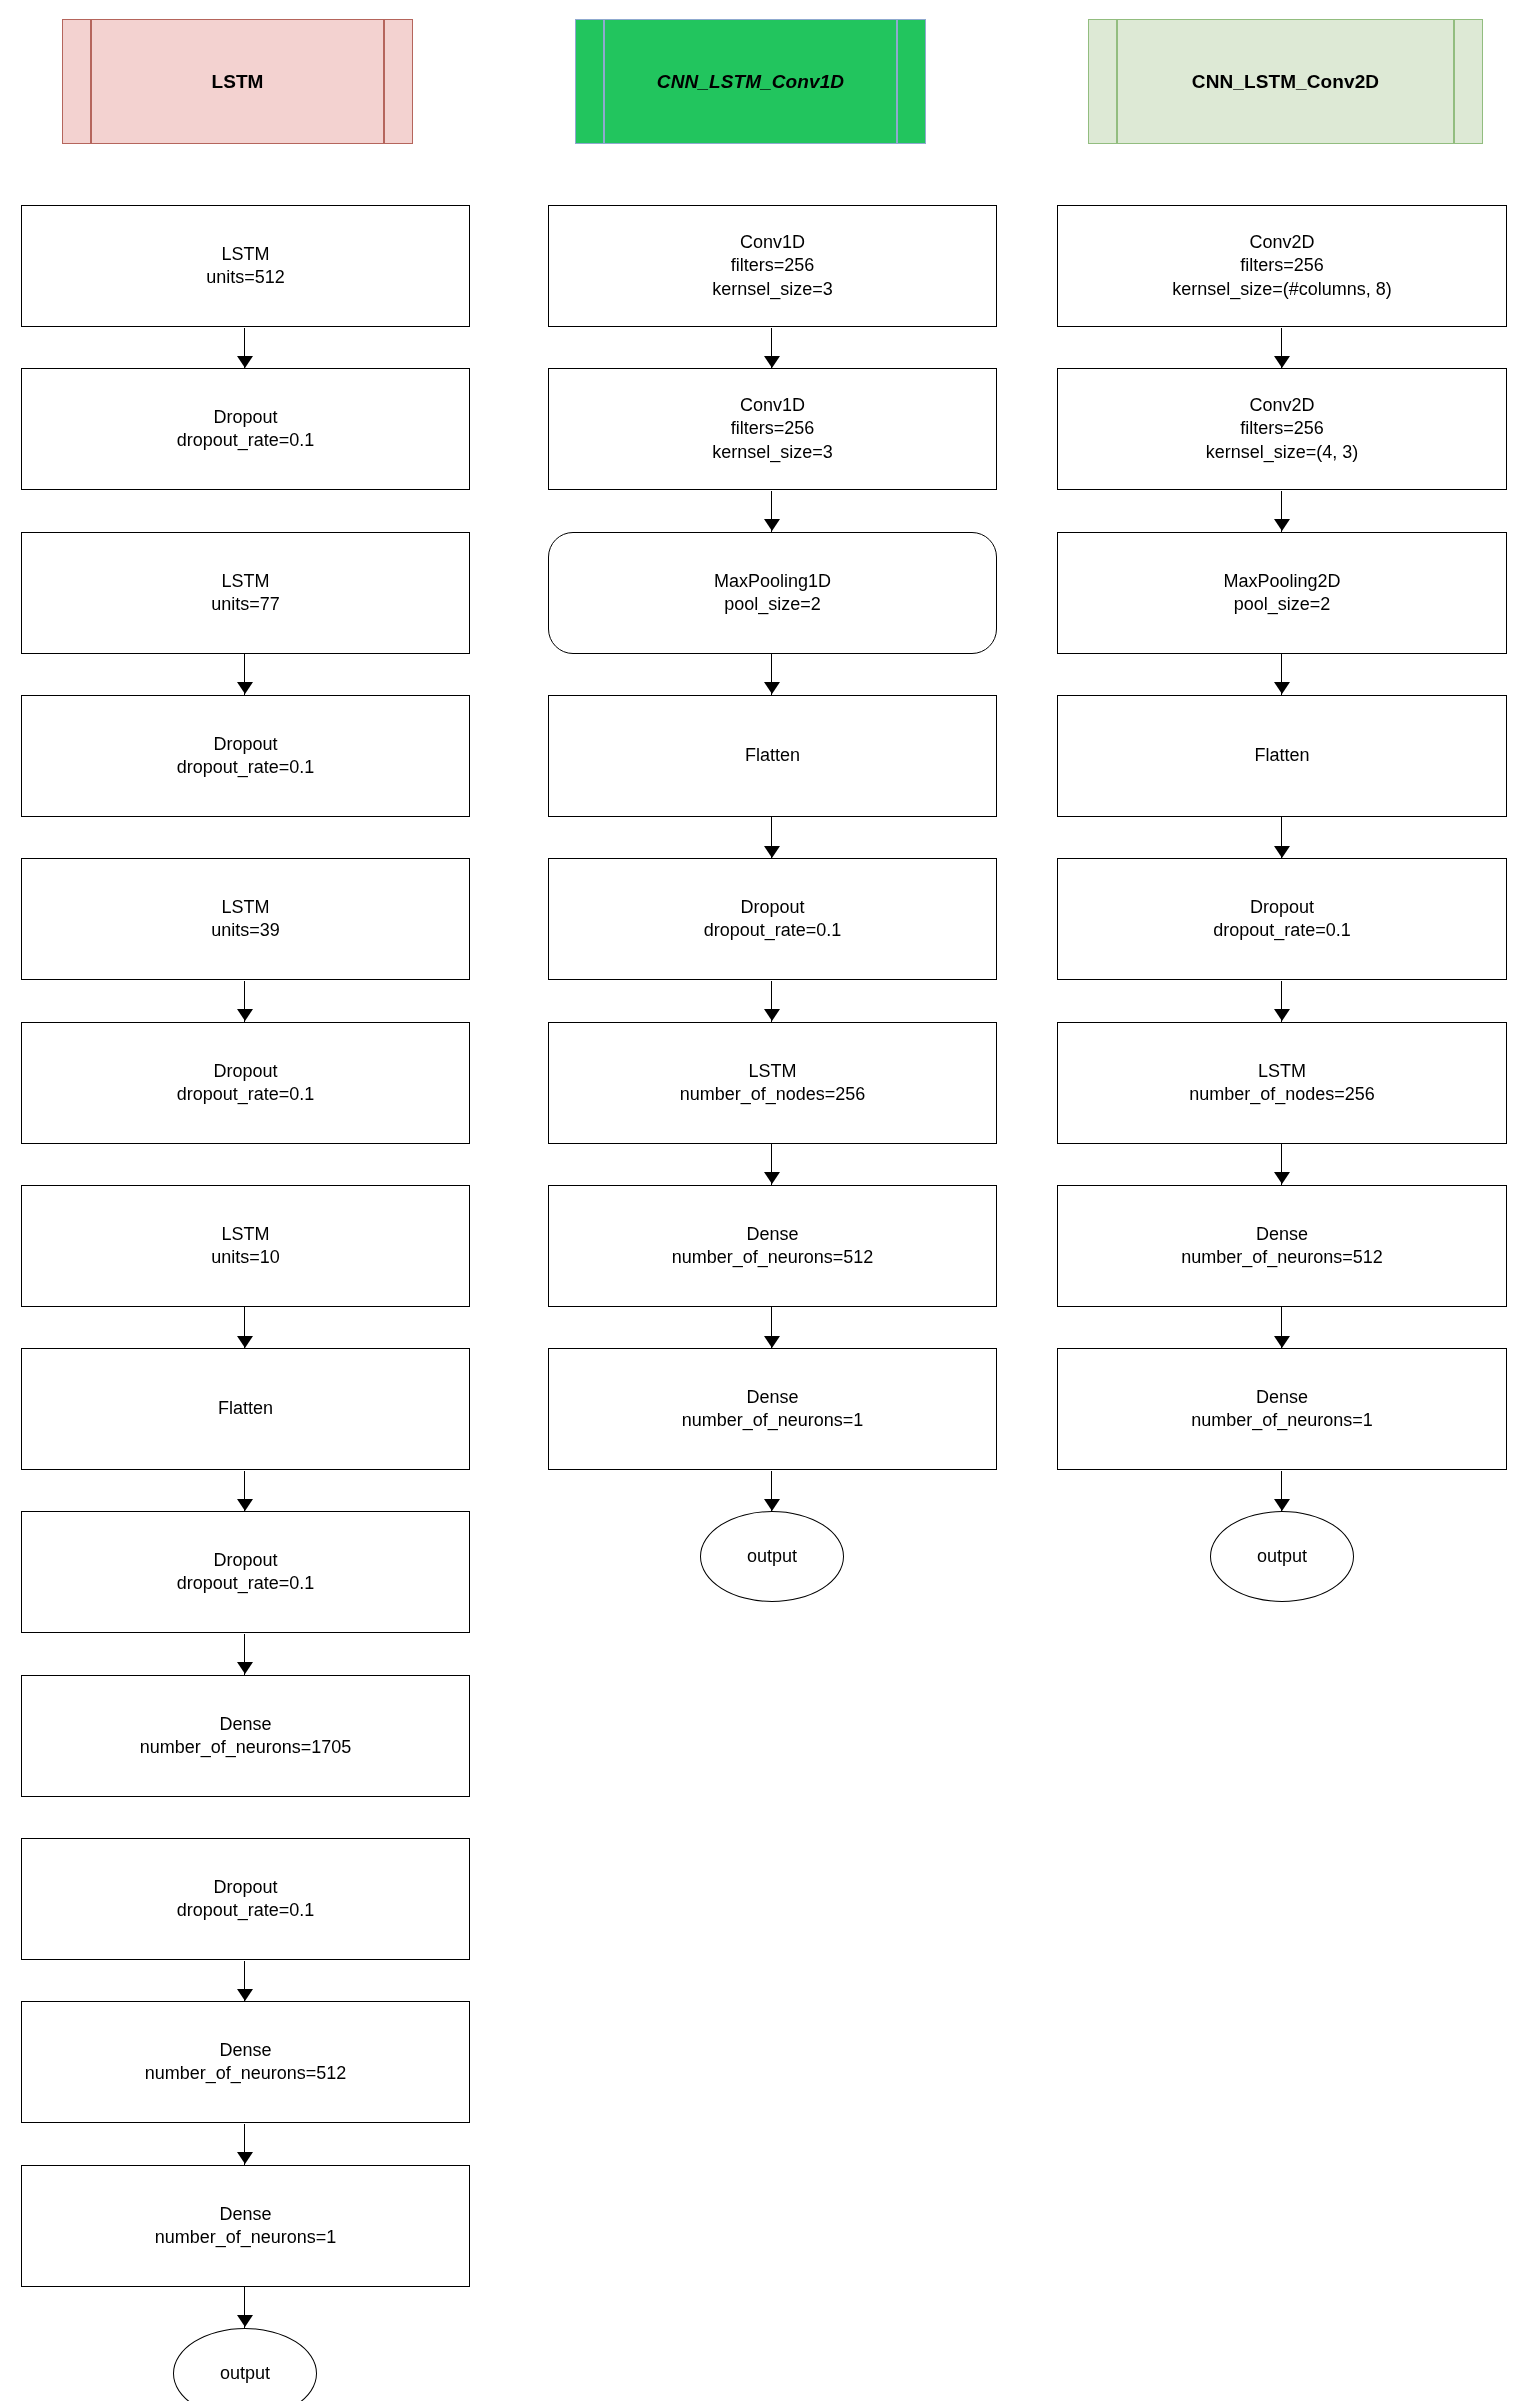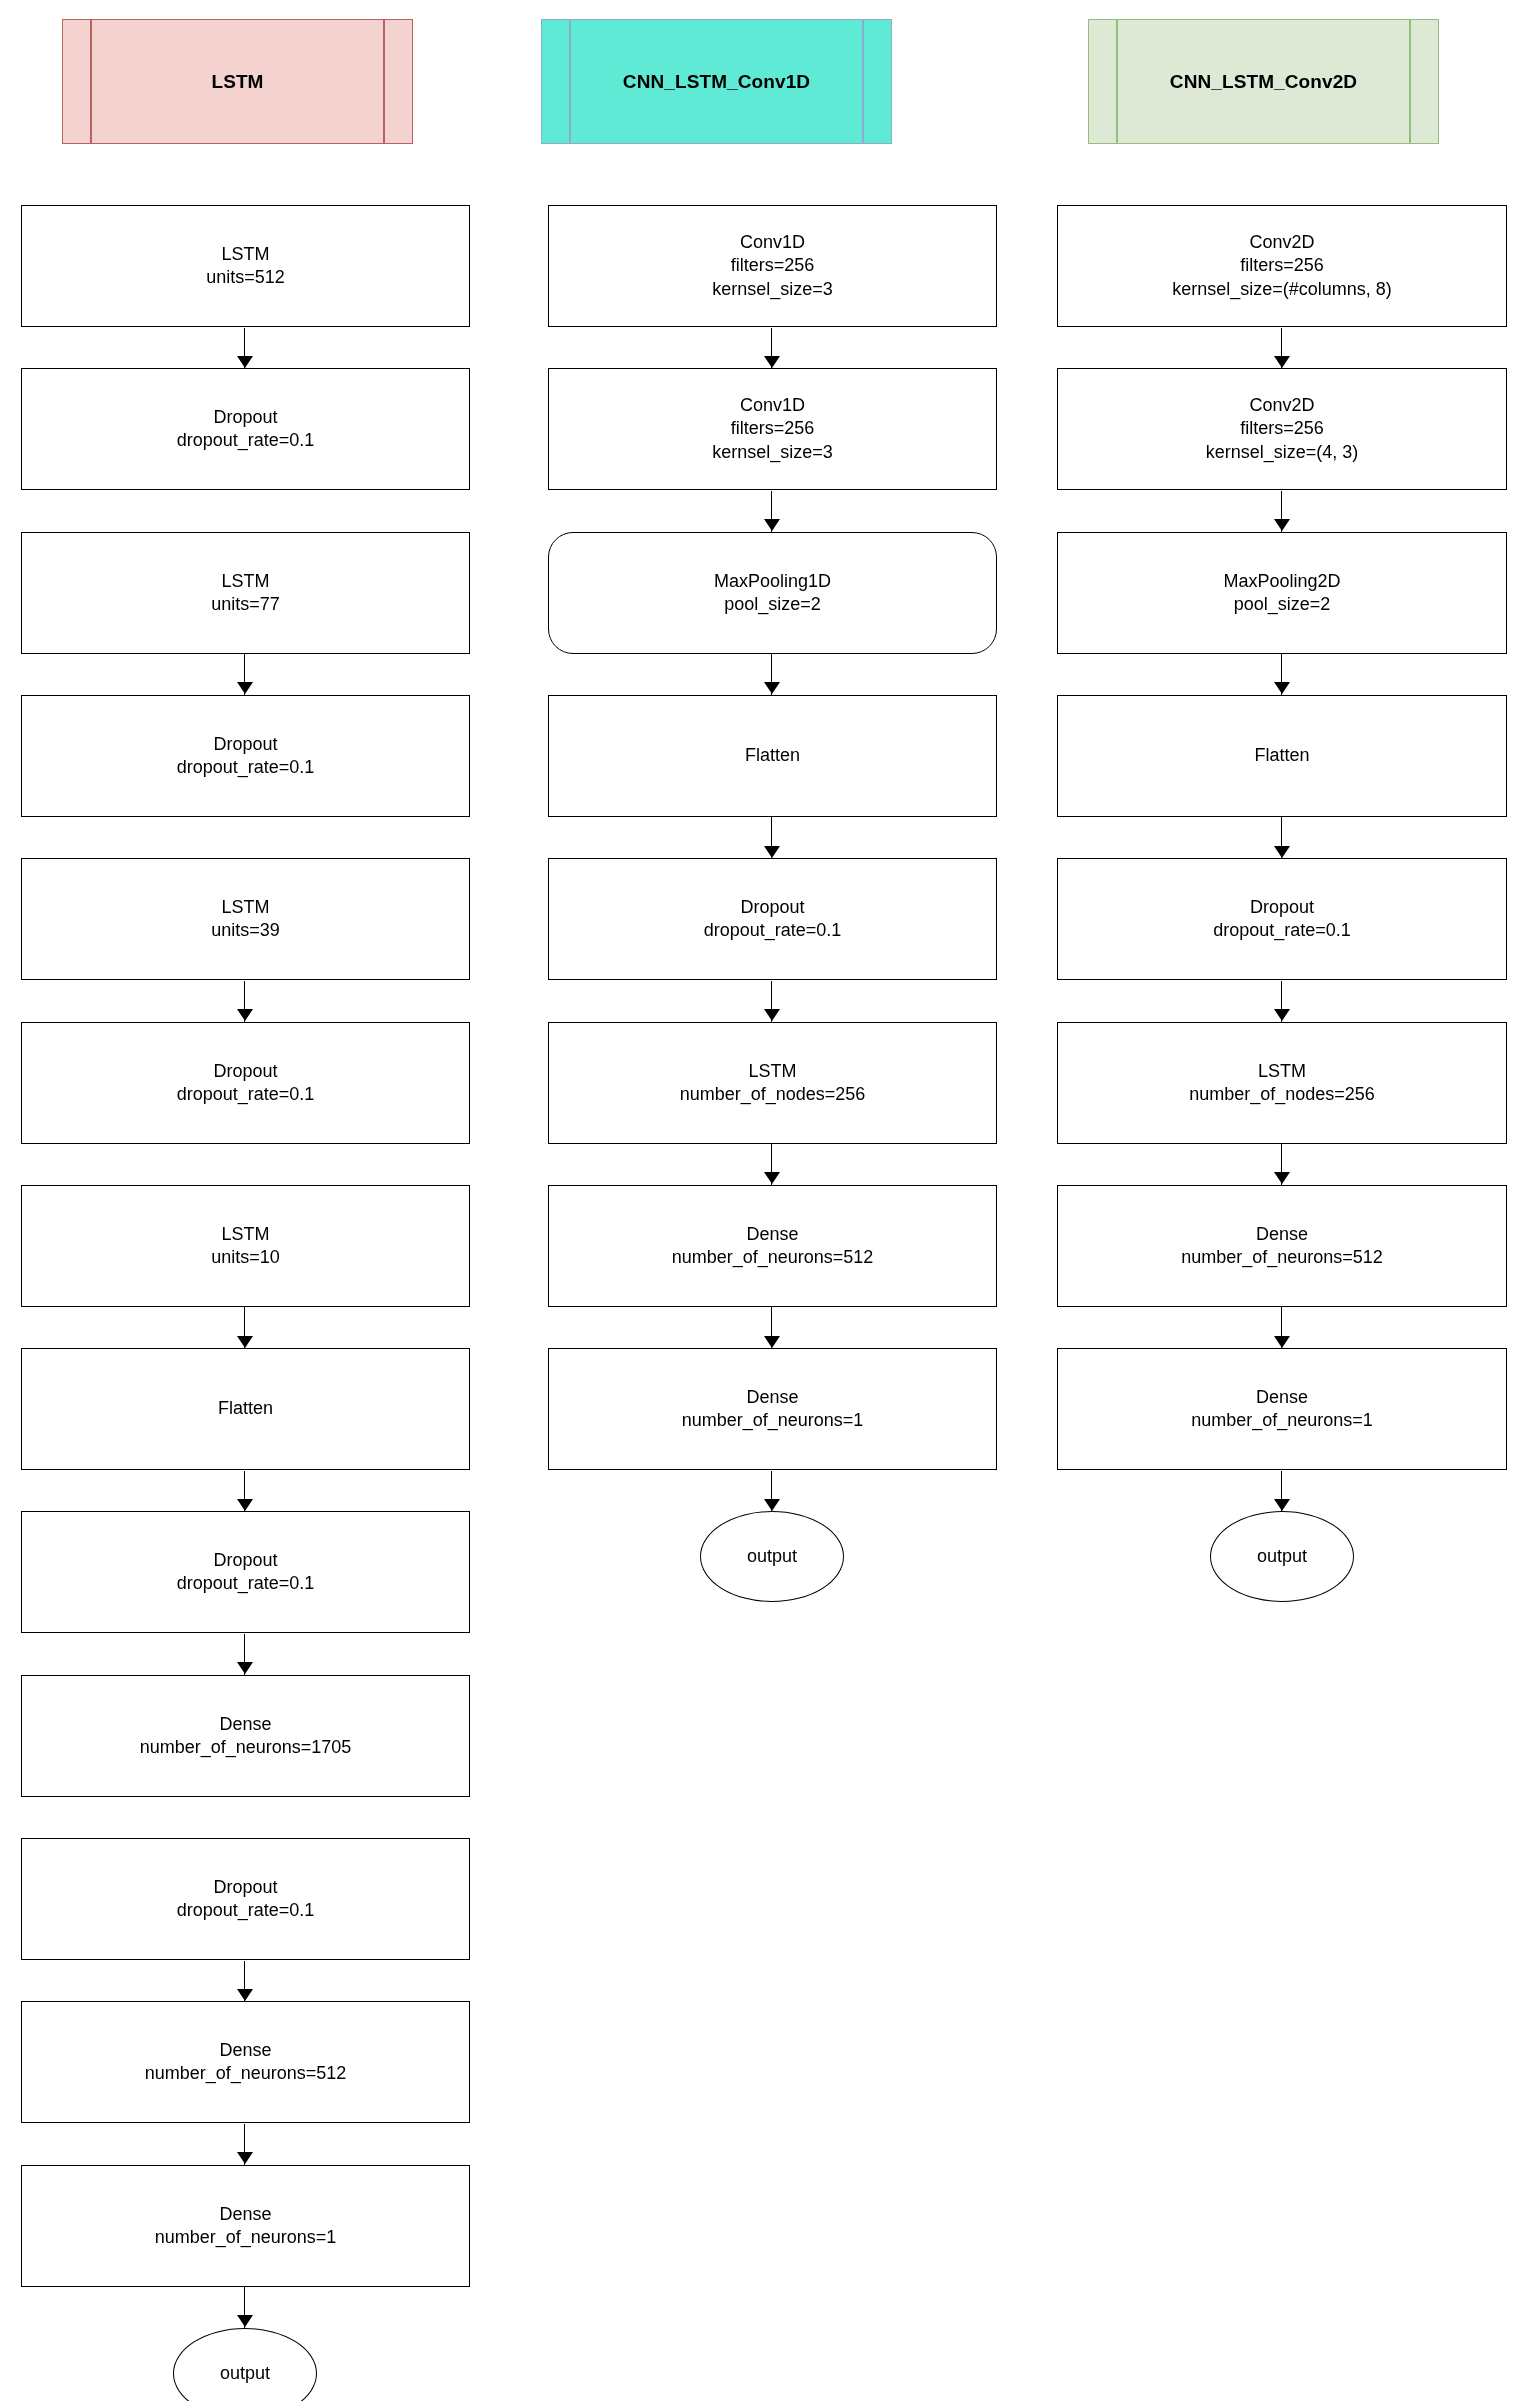--- a/index.html
+++ b/index.html
@@ -135,21 +135,21 @@
     <div class="conn" style="left: 244px; top: 1471px; height: 41px;"></div>
     <div class="arrowhead" style="left: 237px; top: 1499px;"></div>
     <div class="conn" style="left: 244px; top: 1634px; height: 41px;"></div>
     <div class="arrowhead" style="left: 237px; top: 1662px;"></div>
     <div class="conn" style="left: 244px; top: 1961px; height: 41px;"></div>
     <div class="arrowhead" style="left: 237px; top: 1989px;"></div>
     <div class="conn" style="left: 244px; top: 2124px; height: 41px;"></div>
     <div class="arrowhead" style="left: 237px; top: 2152px;"></div>
     <div class="conn" style="left: 244px; top: 2287px; height: 41px;"></div>
     <div class="arrowhead" style="left: 237px; top: 2315px;"></div>
-    <div class="hdr" style="left: 541px; top: 19px; width: 351px; height: 125px; background: #5eead4; border: 1.9px solid rgb(143, 169, 207);">
+    <div class="hdr" style="left: 575px; top: 19px; width: 351px; height: 125px; background: #22c55e; border: 1.9px solid rgb(143, 169, 207); font-style: italic;">
       <span class="bar l" style="background: rgb(143, 169, 207);"></span>
       <span class="bar r" style="background: rgb(143, 169, 207);"></span>
       <span class="htxt">CNN_LSTM_Conv1D</span>
     </div>
     <div class="node" style="left: 548px; top: 205px; width: 449px; height: 122px;">
       <div class="l1">Conv1D</div>
       <div class="l2">filters=256</div>
       <div class="l3">kernsel_size=3</div>
     </div>
     <div class="node" style="left: 548px; top: 368px; width: 449px; height: 122px;">
@@ -192,21 +192,21 @@
     <div class="conn" style="left: 771px; top: 817px; height: 41px;"></div>
     <div class="arrowhead" style="left: 764px; top: 846px;"></div>
     <div class="conn" style="left: 771px; top: 981px; height: 41px;"></div>
     <div class="arrowhead" style="left: 764px; top: 1009px;"></div>
     <div class="conn" style="left: 771px; top: 1144px; height: 41px;"></div>
     <div class="arrowhead" style="left: 764px; top: 1172px;"></div>
     <div class="conn" style="left: 771px; top: 1307px; height: 41px;"></div>
     <div class="arrowhead" style="left: 764px; top: 1336px;"></div>
     <div class="conn" style="left: 771px; top: 1471px; height: 41px;"></div>
     <div class="arrowhead" style="left: 764px; top: 1499px;"></div>
-    <div class="hdr" style="left: 1088px; top: 19px; width: 351px; height: 125px; background: rgb(221, 233, 213); border: 1.9px solid rgb(146, 189, 127);">
+    <div class="hdr" style="left: 1088px; top: 19px; width: 395px; height: 125px; background: rgb(221, 233, 213); border: 1.9px solid rgb(146, 189, 127);">
       <span class="bar l" style="background: rgb(146, 189, 127);"></span>
       <span class="bar r" style="background: rgb(146, 189, 127);"></span>
       <span class="htxt">CNN_LSTM_Conv2D</span>
     </div>
     <div class="node" style="left: 1057px; top: 205px; width: 450px; height: 122px;">
       <div class="l1">Conv2D</div>
       <div class="l2">filters=256</div>
       <div class="l3">kernsel_size=(#columns, 8)</div>
     </div>
     <div class="node" style="left: 1057px; top: 368px; width: 450px; height: 122px;">

